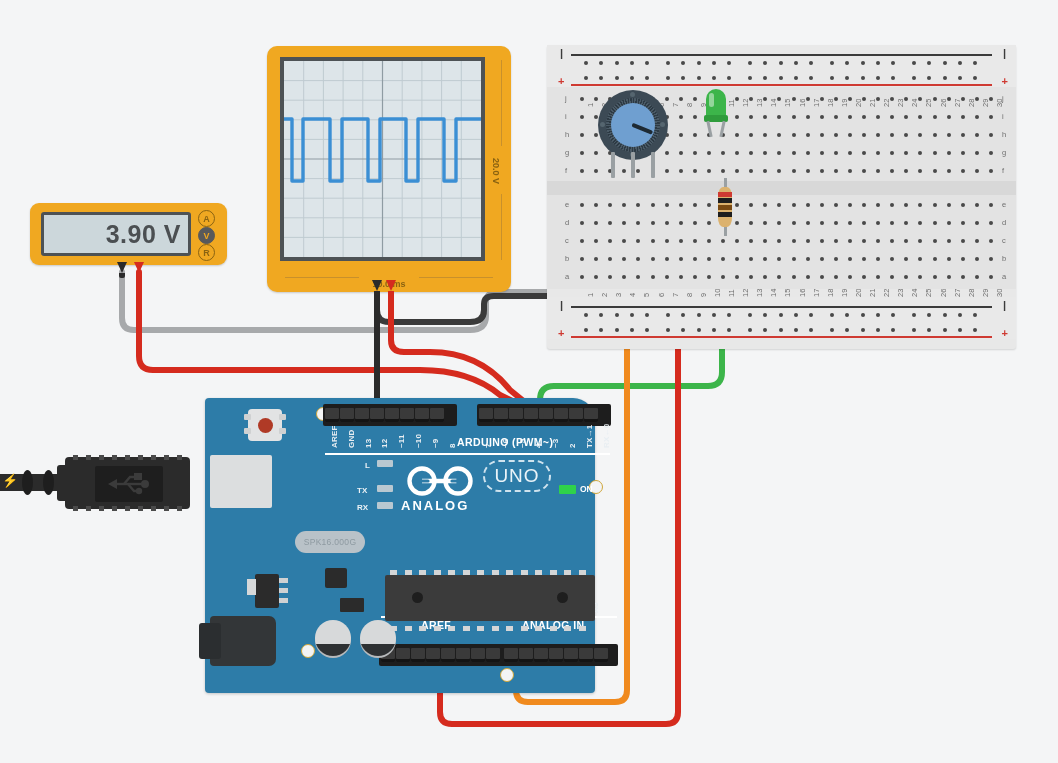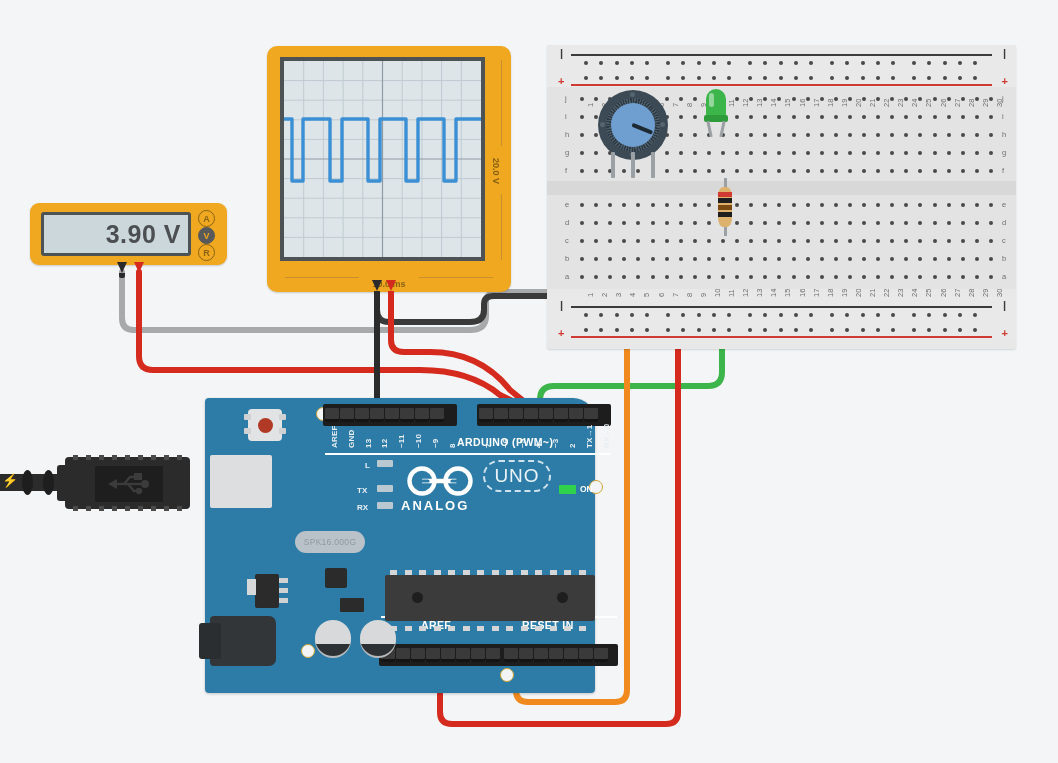--- a/index.html
+++ b/index.html
@@ -956,21 +956,21 @@
         <div class="pinlbl" style="left: 336px; top: 215px;">A2</div>
         <div class="pinlbl" style="left: 352.5px; top: 215px;">A3</div>
         <div class="pinlbl" style="left: 369px; top: 215px;">A4</div>
         <div class="pinlbl" style="left: 385.5px; top: 215px;">A5</div>
       </div>
 
     <div class="grouplbl" style="left:252px; top:38px;">ARDUINO (PWM~)</div>
     <div class="groupline" style="left:120px; top:55px; width:285px;"></div>
     <div class="grouplbl" style="left:216px; top:221px;">AREF</div>
     <div class="groupline" style="left:176px; top:218px; width:130px;"></div>
-    <div class="grouplbl" style="left:317px; top:221px;">RESET IN</div>
+    <div class="grouplbl" style="left:317px; top:221px;">ANALOG IN</div>
     <div class="groupline" style="left:299px; top:218px; width:113px;"></div>
 
     <svg id="ard-logo" width="74" height="34" viewBox="0 0 74 34">
       <g fill="none" stroke="#ffffff" stroke-width="4.4">
         <circle cx="19" cy="17" r="12.5"></circle>
           <circle cx="55" cy="17" r="12.5"></circle>
         <line x1="19" y1="17" x2="55" y2="17"></line>
       </g>
       <g stroke="#2d7ca8" stroke-width="3.2" stroke-linecap="round">
         <line x1="13" y1="17" x2="25" y2="17"></line>

